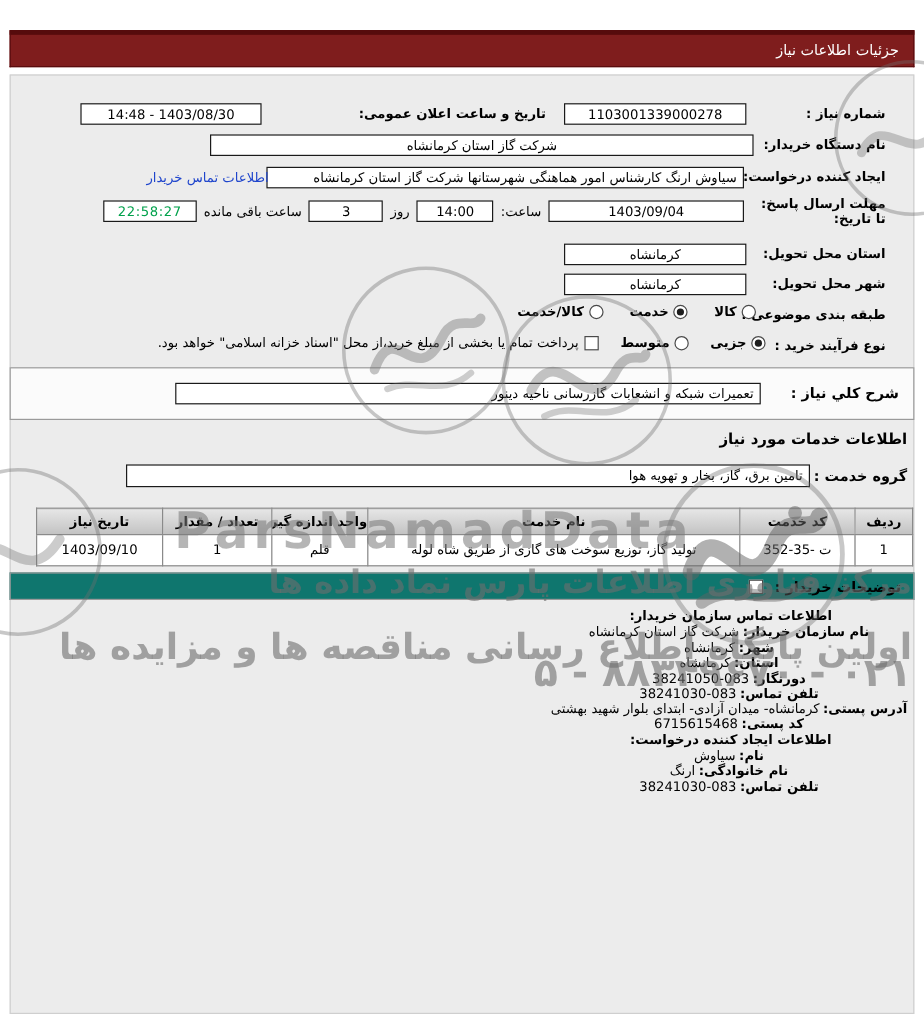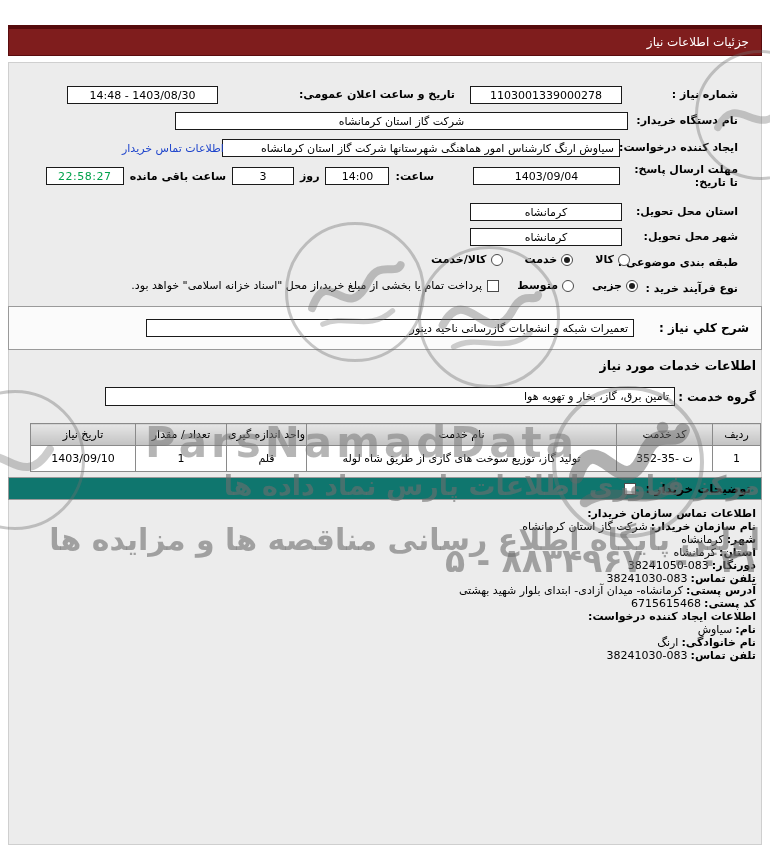--- a/index.html
+++ b/index.html
@@ -56,55 +56,55 @@
   
   .deadline-row {
     position:absolute; right:32px; left:80px; top:163px;
     display:flex; align-items:center; gap:6px;
   }
   .dl-label { width:112px; font-weight:bold; line-height:13px; white-space:normal; flex:none; }
   .fld-i {
     height:18px; background:#fff; border:1px solid #1a1a1a; flex:none;
     display:flex; align-items:center; justify-content:center; padding:0 4px; font-size:11px;
   }
-  .dl-cap { font-weight:bold; white-space:nowrap; flex:none; }
+  .dl-cap { font-weight:normal; white-space:nowrap; flex:none; }
   .timer { width:78px; color:#00a14b; letter-spacing:.5px;margin-left:36px; }
 
   
   .panel {
     position:absolute; left:8px; width:754px; background:#fbfbfb; border:1px solid #9a9a9a;
   }
   .panel .plbl { position:absolute; right:12px; font-weight:bold; font-size:12px; white-space:nowrap; }
 
   
   .sect { position:absolute; font-weight:bold; font-size:12.5px; white-space:nowrap; }
 
   
   table.svc {
     position:absolute; top:423px; left:30px; width:730px;
     border-collapse:collapse; table-layout:fixed; font-size:11px;
   }
   table.svc th, table.svc td { border:1px solid #8a8a8a; text-align:center; overflow:hidden; white-space:nowrap; }
   table.svc th {
-    height:22px; font-weight:normal;
+    height:22px; font-weight:bold;
     background:linear-gradient(#e6e6e6, #c2c2c2);
   }
   table.svc td { height:26px; background:#fff; }
 
   
   .notes-bar {
     position:absolute; left:8px; top:477px; width:754px; height:23px;
     background:#0f766e; border:1px solid #9a9a9a;
     display:flex; align-items:center; gap:10px; padding:0 10px;
   }
   .notes-bar .plbl2 { font-weight:bold; font-size:12px; white-space:nowrap; }
 
   
   .contact { position:absolute; right:14px; top:508px; text-align:right; line-height:12.9px; }
-  .cline { white-space:nowrap; }
+  .cline { white-space:nowrap;text-align:center; }
   .cl { font-weight:bold; }
   .cv { font-weight:normal; margin-right:3px; }
 
   
   .wm { position:absolute; top:0; left:0; width:770px; height:737px; pointer-events:none; z-index:10; }
   .wm-circle { position:absolute; border:3px solid rgba(110,110,110,.38); border-radius:50%; }
   .wm-brand {
     position:absolute; left:145px; top:418px; direction:ltr;
     font-size:42px; font-weight:bold; letter-spacing:4px; color:rgba(120,120,120,.55); white-space:nowrap;
   }
@@ -137,21 +137,21 @@
 </div>
 
 <span class="lbl" style="right:32px; top:141px;">ایجاد کننده درخواست:</span>
 <div class="fld right" style="left:222px; top:139px; width:398px;text-align:right;">
   <span>سیاوش ارنگ کارشناس امور هماهنگی شهرستانها شرکت گاز استان کرمانشاه</span>
 </div>
 <span class="link" style="left:122px; top:142px;">اطلاعات تماس خریدار</span>
 
 <div class="deadline-row">
   <span class="dl-label">مهلت ارسال پاسخ: تا تاریخ:</span>
-  <div class="fld-i" style="width:147px;margin-left:33px;">
+  <div class="fld-i" style="width:163px;">
     <span>1403/09/04</span>
   </div>
   <span class="dl-cap">ساعت:</span>
   <div class="fld-i" style="width:64px;">
     <span>14:00</span>
   </div>
   <span class="dl-cap">روز</span>
   <div class="fld-i" style="width:62px;">
     <span>3</span>
   </div>

